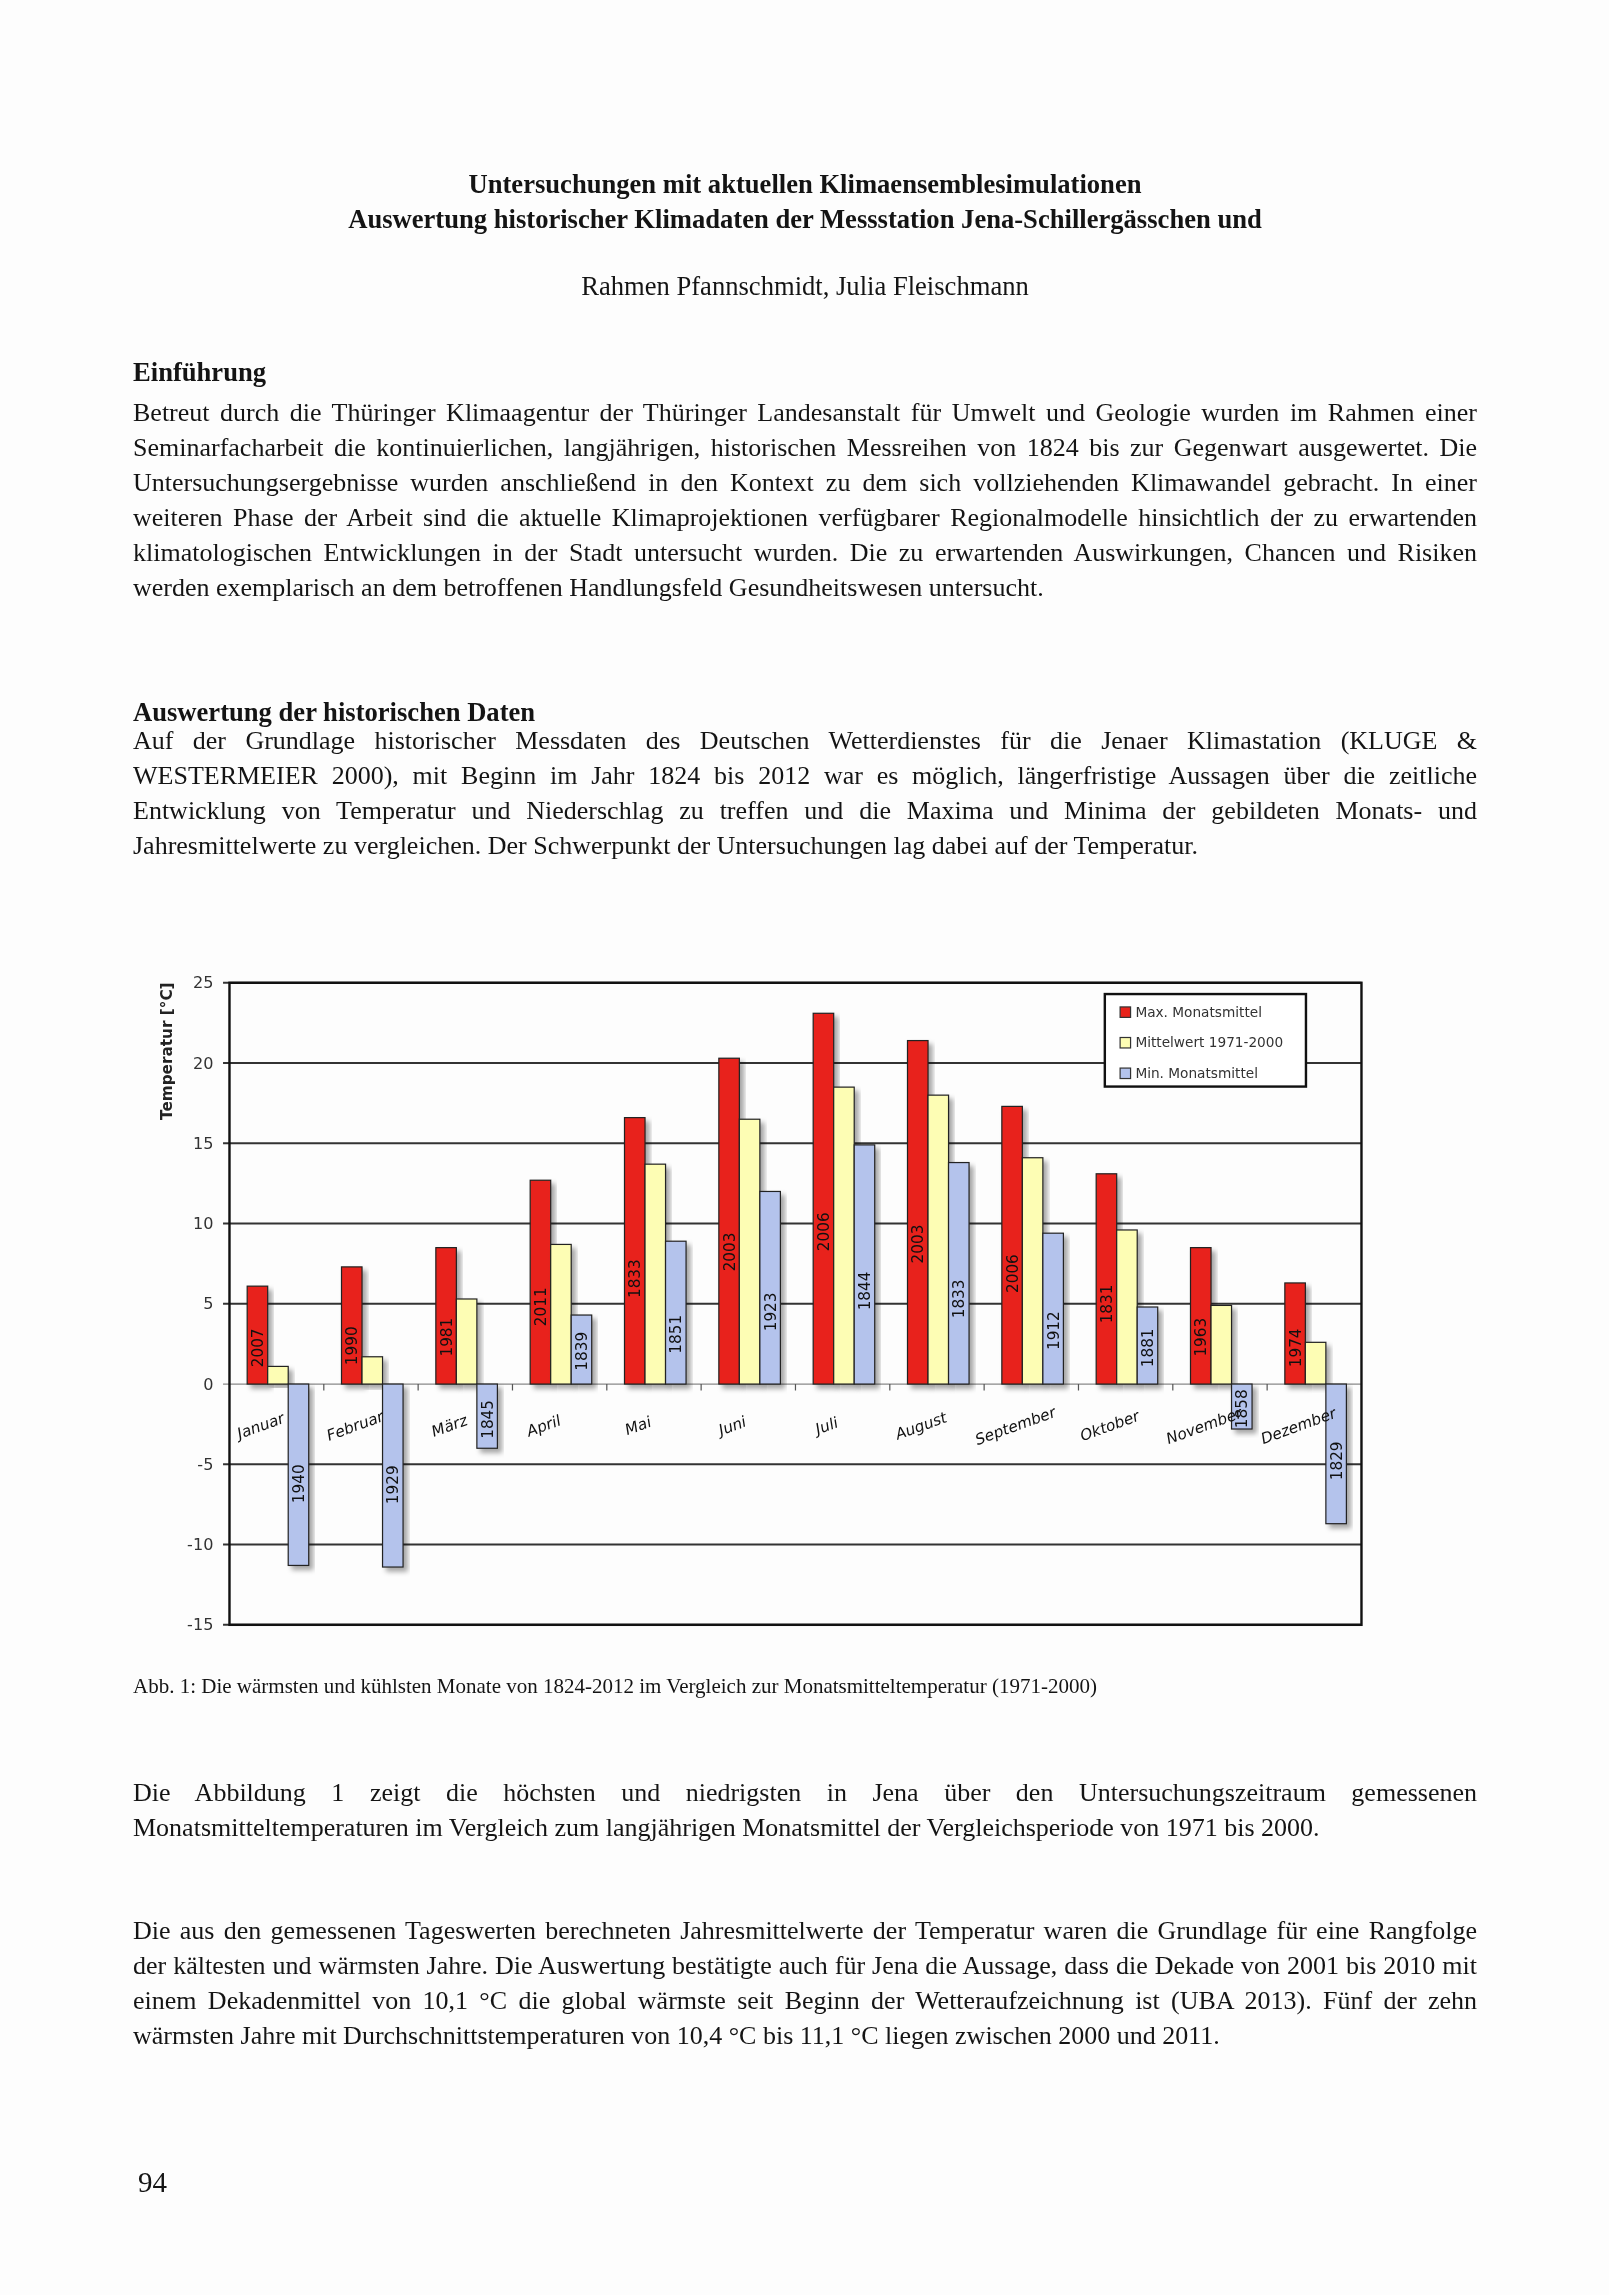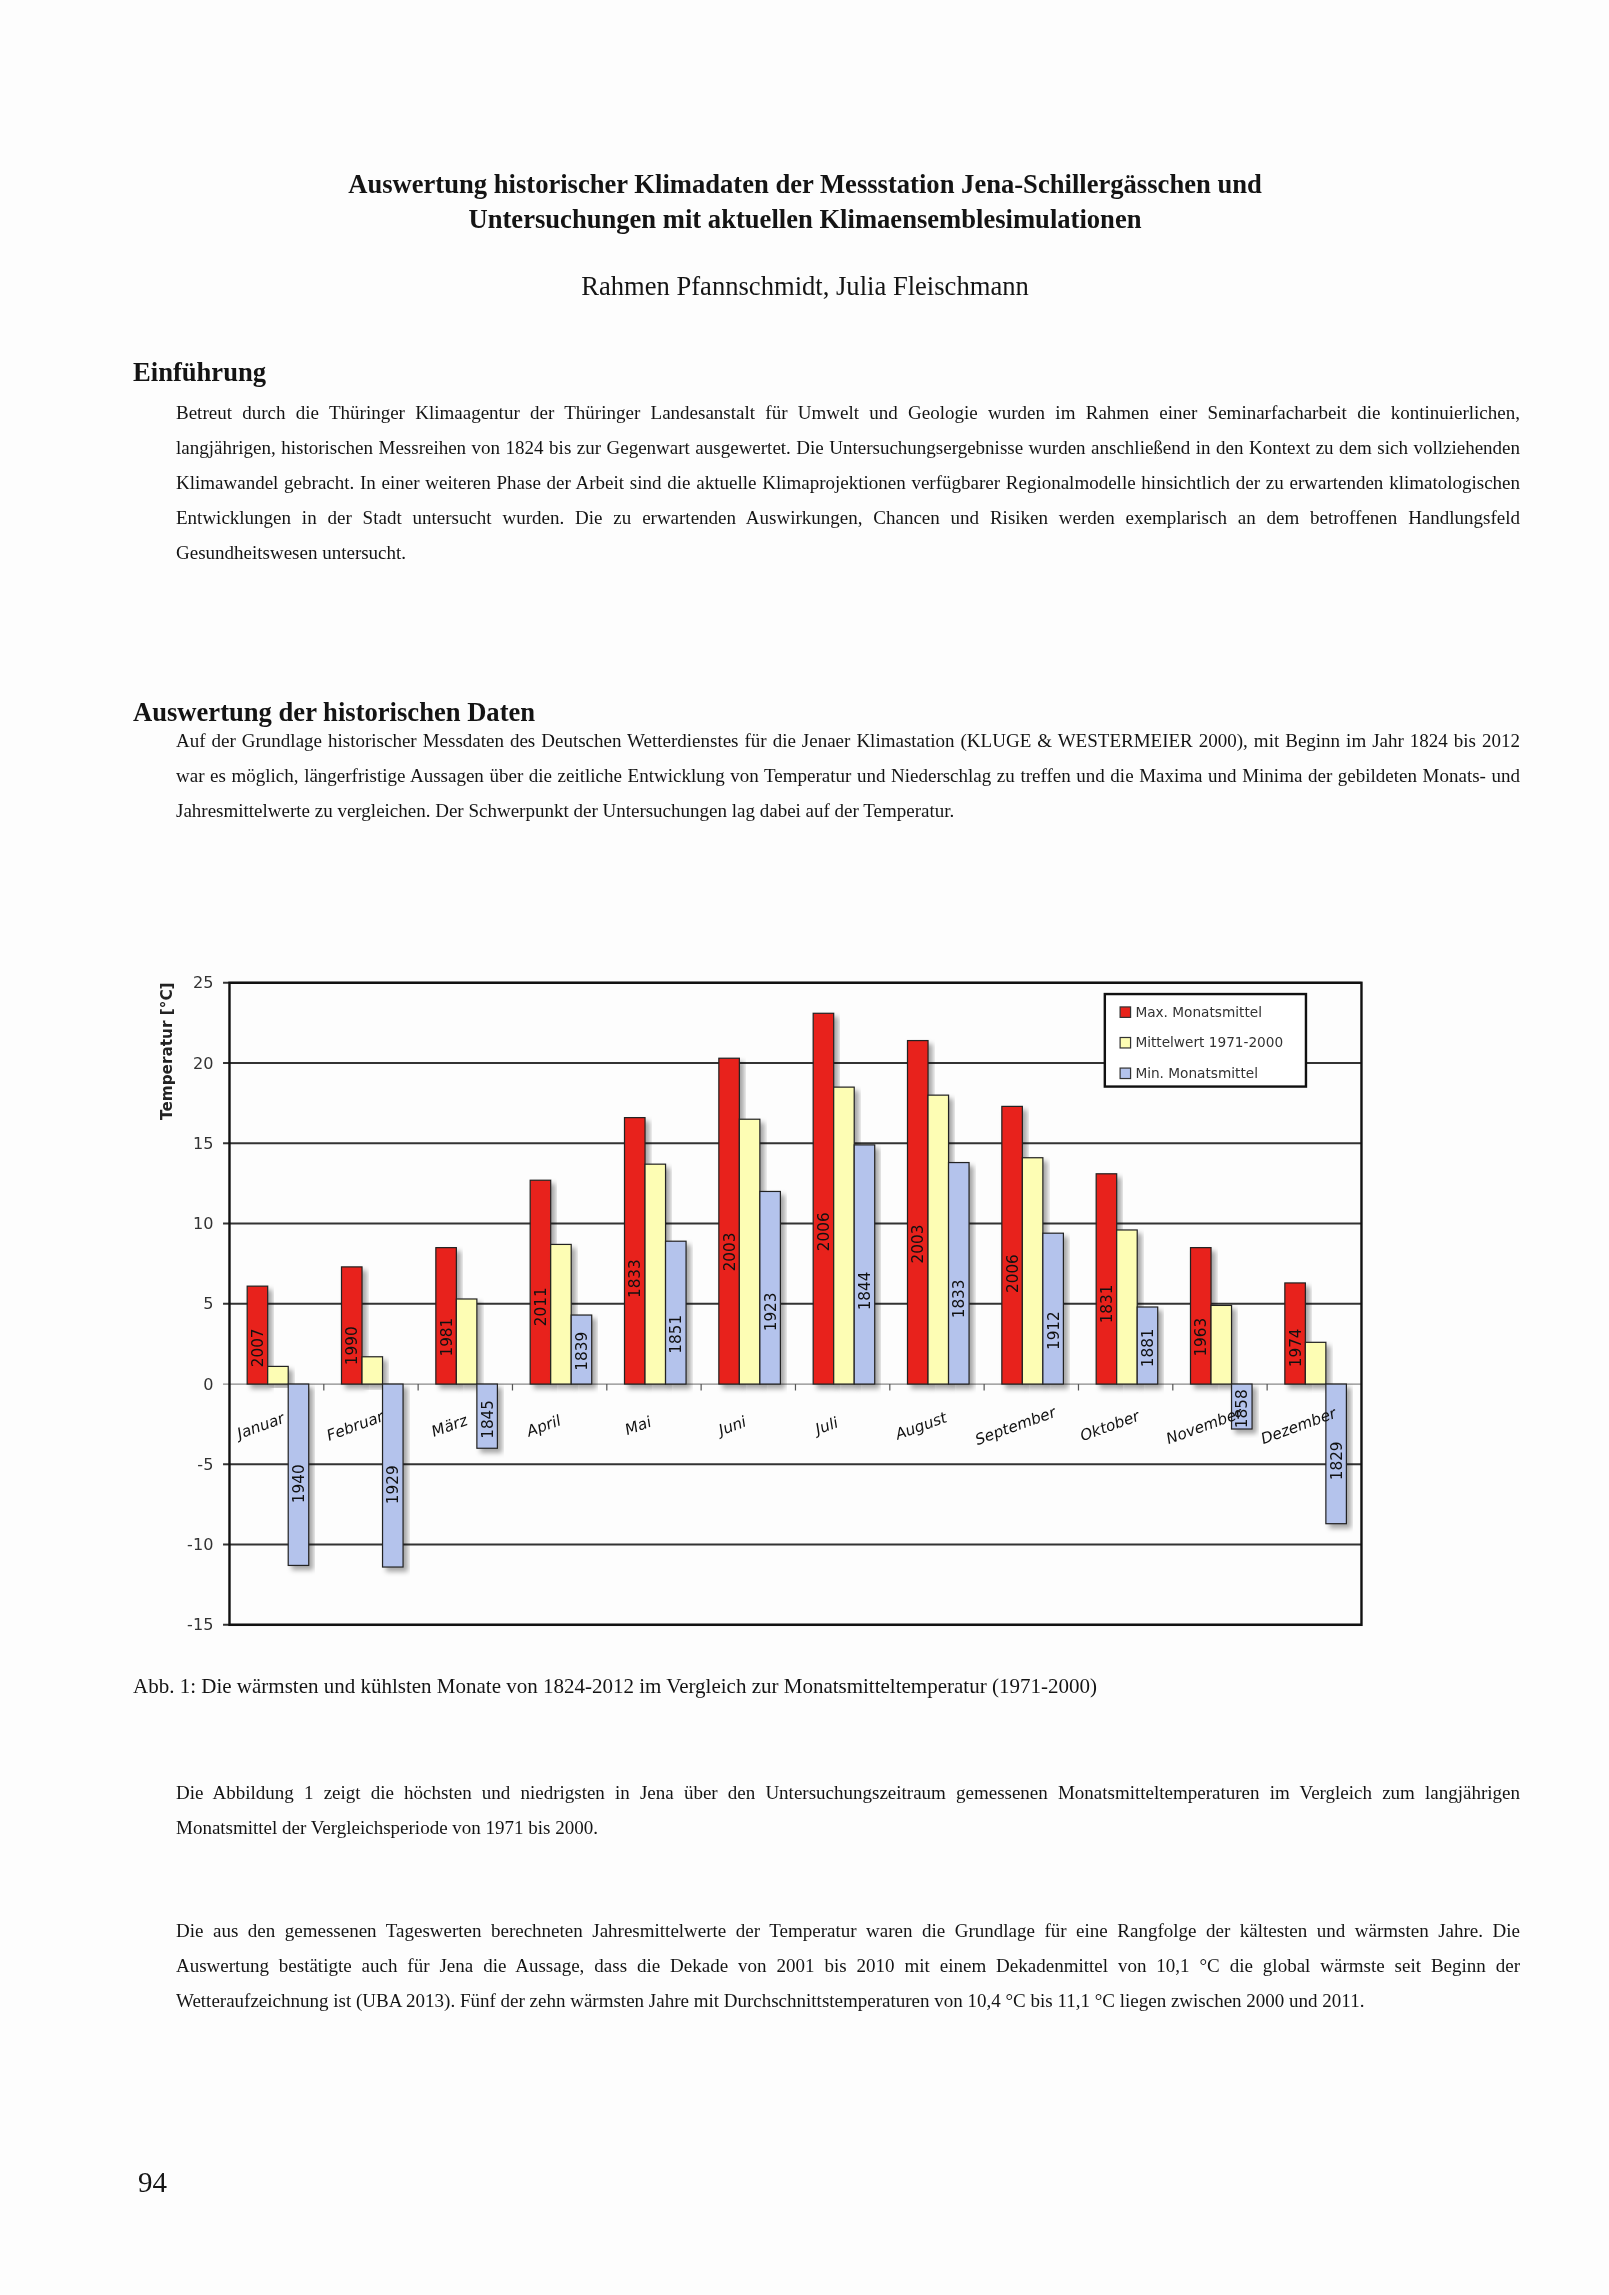--- a/index.html
+++ b/index.html
@@ -4,33 +4,33 @@
 <style>
   html, body { margin: 0; padding: 0; background: #fdfdfd; }
   body { width: 1609px; height: 2295px; position: relative; overflow: hidden;
          font-family: "Liberation Serif", serif; color: #141414; }
   .abs { position: absolute; }
   .title { left: 129px; width: 1352px; top: 167px; text-align: center;
            font-weight: bold; font-size: 26.6px; line-height: 35px; }
   .authors { left: 129px; width: 1352px; top: 270px; text-align: center;
              font-size: 26.6px; line-height: 32px; }
   .h2 { left: 133px; font-weight: bold; font-size: 26.6px; line-height: 32px; }
-  .para { left: 133px; width: 1344px; font-size: 19px; line-height: 35px;
-          text-align: justify; margin-left: 43px; }
+  .para { left: 133px; width: 1344px; font-size: 26px; line-height: 35px;
+          text-align: justify; }
   .caption { left: 133px; width: 1344px; top: 1670px; font-size: 21px; line-height: 32px; }
   .pagenum { left: 138px; top: 2166px; font-size: 29px; text-align: center; }
   #chart { position: absolute; left: 145px; top: 961px; }
   #chart text { font-family: "DejaVu Sans", sans-serif; }
 </style>
 </head>
 <body>
 
 <div class="abs title">
+  <div>Untersuchungen mit aktuellen Klimaensemblesimulationen</div>
   <div>Auswertung historischer Klimadaten der Messstation Jena-Schillergässchen und</div>
-  <div>Untersuchungen mit aktuellen Klimaensemblesimulationen</div>
 </div>
 
 <div class="abs authors">Rahmen Pfannschmidt, Julia Fleischmann</div>
 
 <div class="abs h2" style="top:356px;">Einführung</div>
 
 <div class="abs para" style="top:395px;">Betreut durch die Thüringer Klimaagentur der Thüringer Landesanstalt für Umwelt und Geologie wurden im Rahmen einer Seminarfacharbeit die kontinuierlichen, langjährigen, historischen Messreihen von 1824 bis zur Gegenwart ausgewertet. Die Untersuchungsergebnisse wurden anschließend in den Kontext zu dem sich vollziehenden Klimawandel gebracht. In einer weiteren Phase der Arbeit sind die aktuelle Klimaprojektionen verfügbarer Regionalmodelle hinsichtlich der zu erwartenden klimatologischen Entwicklungen in der Stadt untersucht wurden. Die zu erwartenden Auswirkungen, Chancen und Risiken werden exemplarisch an dem betroffenen Handlungsfeld Gesundheitswesen untersucht.</div>
 
 <div class="abs h2" style="top:673px;margin-top:23px;">Auswertung der historischen Daten</div>
 

